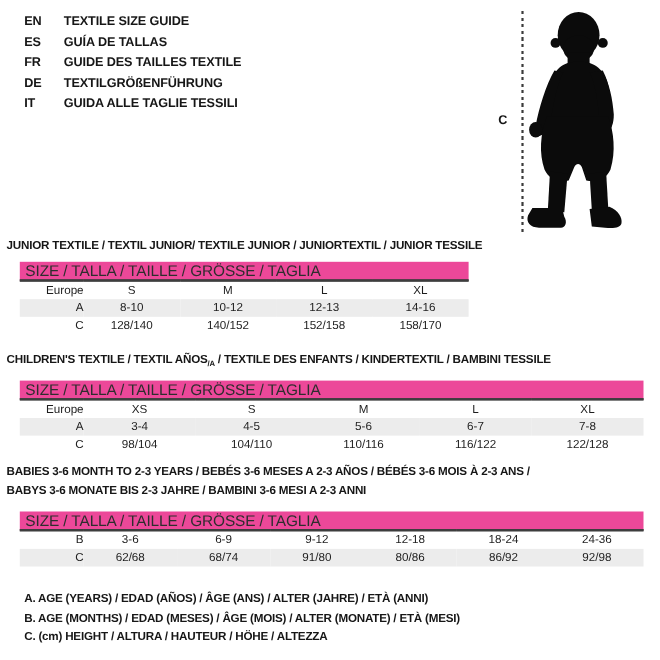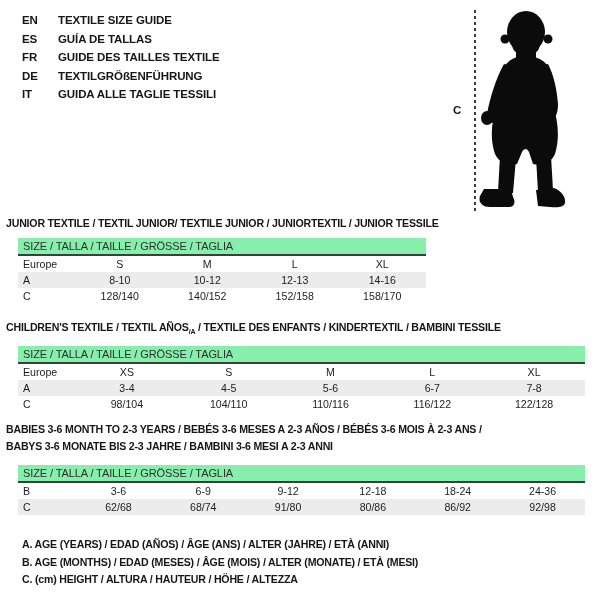--- a/index.html
+++ b/index.html
@@ -25,25 +25,25 @@
   .section-title { position:absolute; left:6px; font-weight:bold; font-size:10.6px;
                    letter-spacing:-0.2px; white-space:nowrap; }
   #junior-title   { top:217px; }
   #children-title { top:321px; }
   #babies-title   { top:421px; line-height:16.5px; white-space:normal; width:560px; }
   .subsz { font-size:7px; }
 
   
   .sizes { position:absolute; border-collapse:collapse; table-layout:fixed;
            font-size:10.6px; color:#1d1d1d; }
-  .sizes th.bar { background:#86efac; color:#2e2e2e; text-align:left; font-weight:normal;
+  .sizes th.bar { background:#ec4899; color:#2e2e2e; text-align:left; font-weight:normal;
                   height:16px; padding:0 0 0 5px; border-bottom:2px solid #3d3d3d;
-                  font-size:11px; letter-spacing:-0.1px; }
+                  font-size:14px; letter-spacing:-0.1px; }
   .sizes td { height:16px; padding:0; text-align:center; font-weight:normal; }
-  .sizes td.lbl { text-align:left; padding-left:5px; }
+  .sizes td.lbl { text-align:right; padding-left:5px; }
   .sizes tr.alt td { background:#ececec; }
   #junior-table   { left:18px; top:238px; width:408px; }
   #children-table { left:18px; top:346px; width:567px; }
   #babies-table   { left:18px; top:465px; width:567px; }
   col.c-label { width:58px; }
 
   
   .notes { position:absolute; left:22px; top:536px; font-weight:bold;
            font-size:10.6px; line-height:17.5px; letter-spacing:-0.2px; }
 </style>

